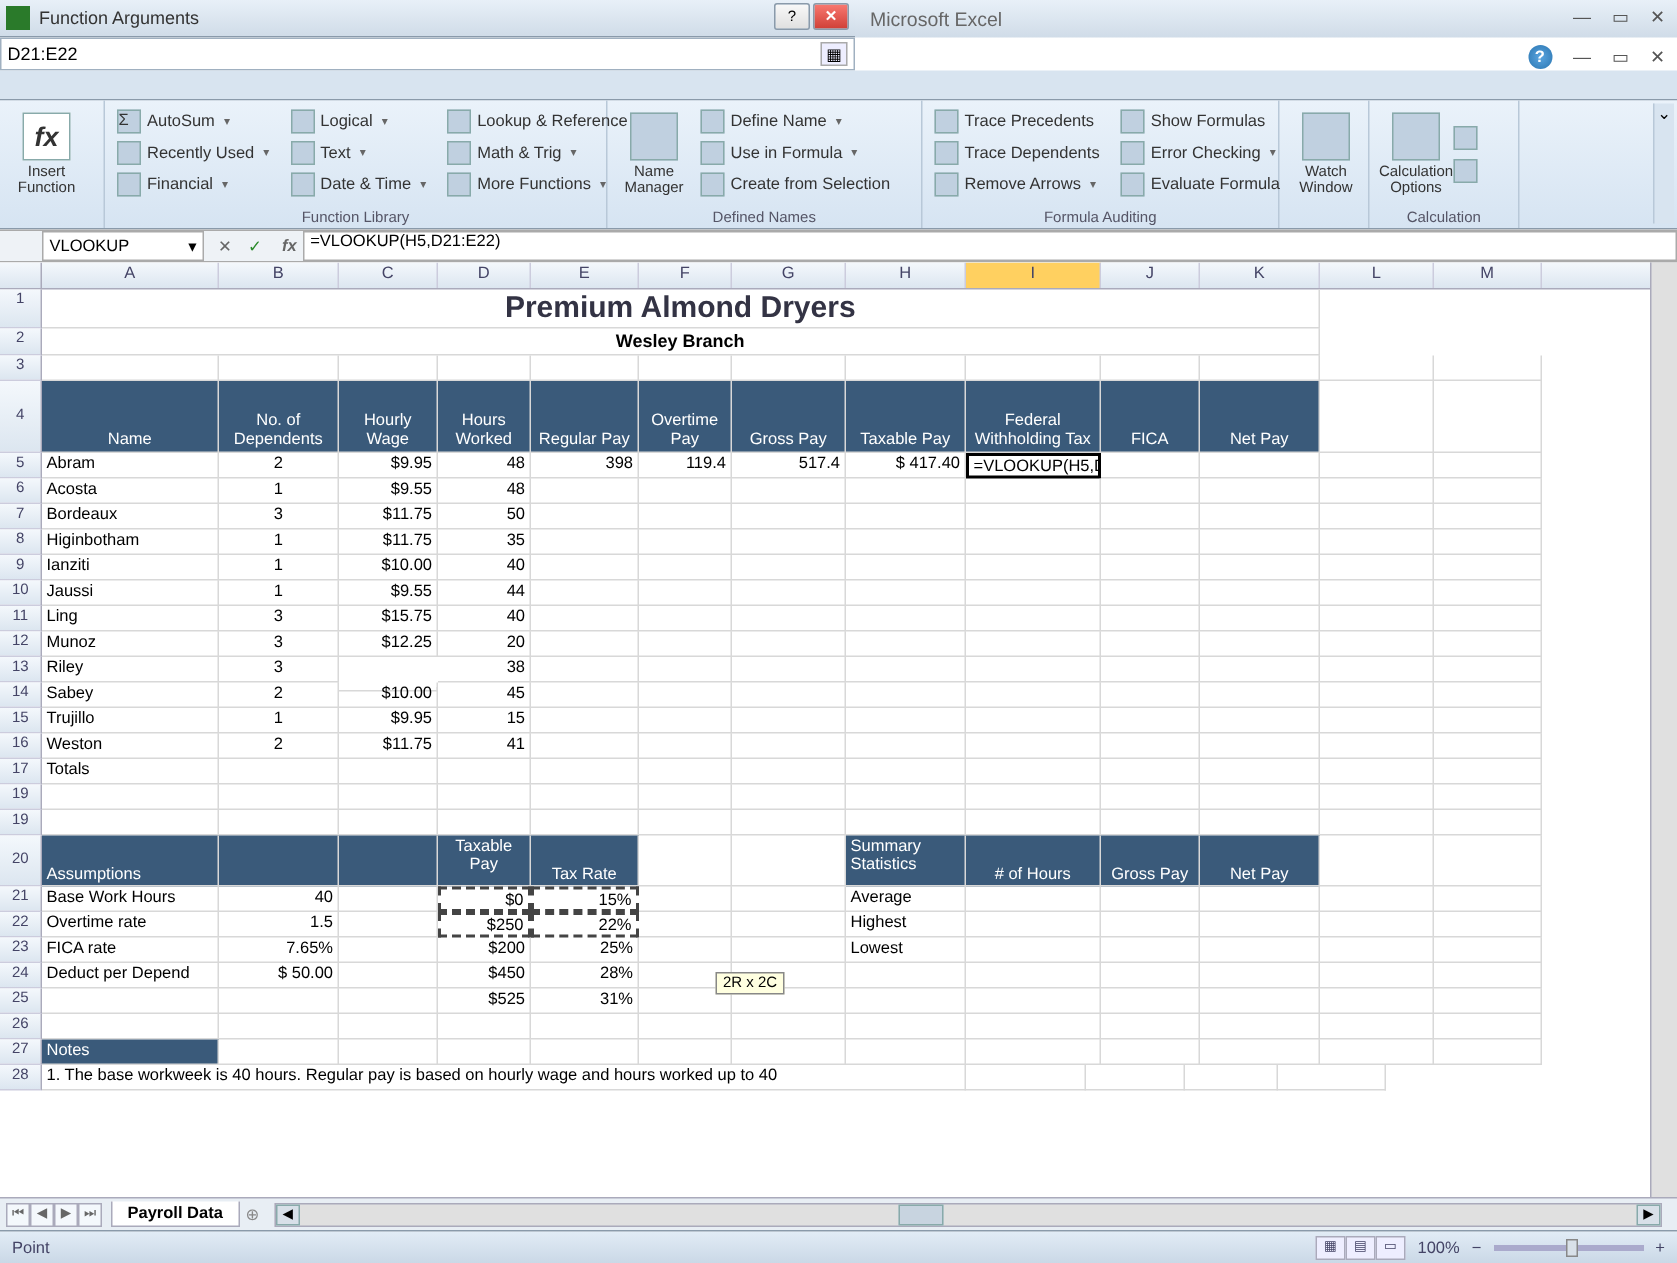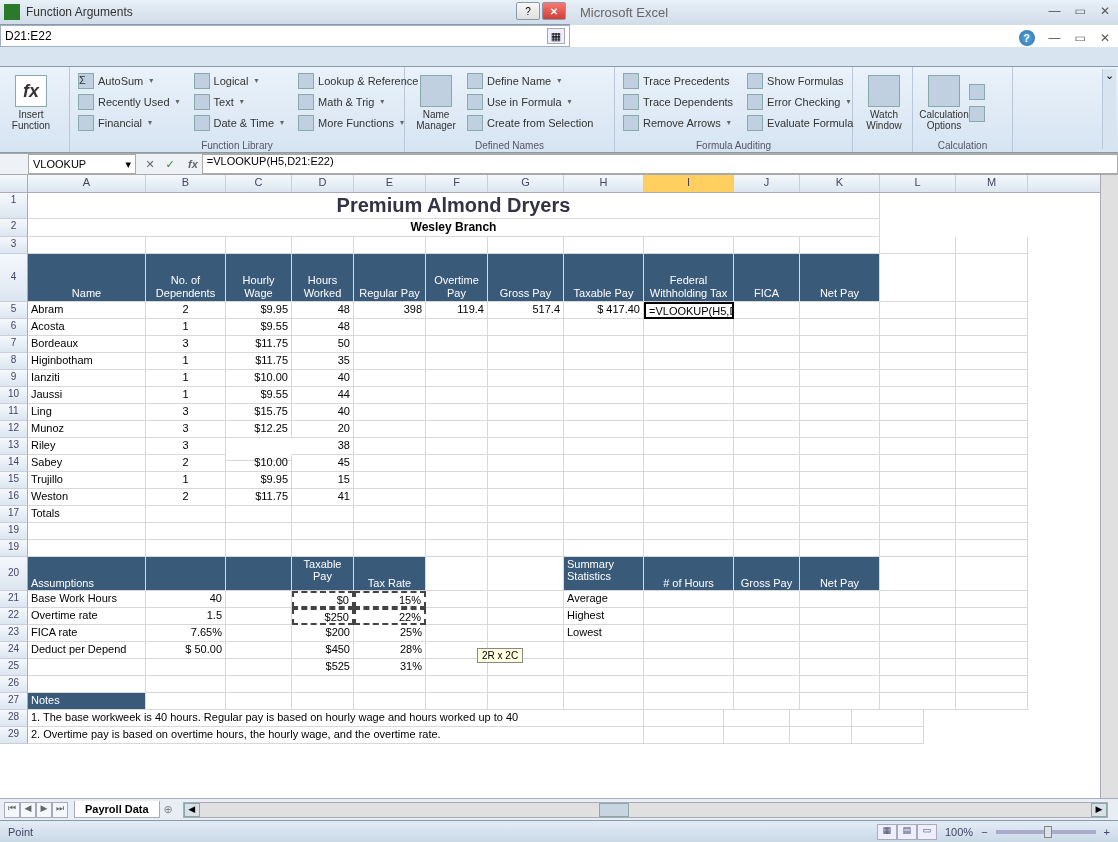--- a/index.html
+++ b/index.html
@@ -710,28 +710,20 @@
         <div class="cell" style="width: 72px;"></div>
       </div>
       <div class="row">
         <div class="rh">28</div>
         <div class="cell" style="width: 616px;">1. The base workweek is 40 hours. Regular pay is based on hourly wage and hours worked up to 40</div>
         <div class="cell" style="width: 80px;"></div>
         <div class="cell" style="width: 66px;"></div>
         <div class="cell" style="width: 62px;"></div>
         <div class="cell" style="width: 72px;"></div>
       </div>
-      <div class="row">
-        <div class="rh">29</div>
-        <div class="cell" style="width: 616px;">2. Overtime pay is based on overtime hours, the hourly wage, and the overtime rate.</div>
-        <div class="cell" style="width: 80px;"></div>
-        <div class="cell" style="width: 66px;"></div>
-        <div class="cell" style="width: 62px;"></div>
-        <div class="cell" style="width: 72px;"></div>
-      </div>
     </div>
   <div class="sel-tooltip" style="top:473px;left:477px">2R x 2C</div>
 </div>
 
 <div class="vscroll"></div>
 
 <div class="sheet-tabs">
   <div class="nav-btns">
     <span>⏮</span>
     <span>◀</span>

